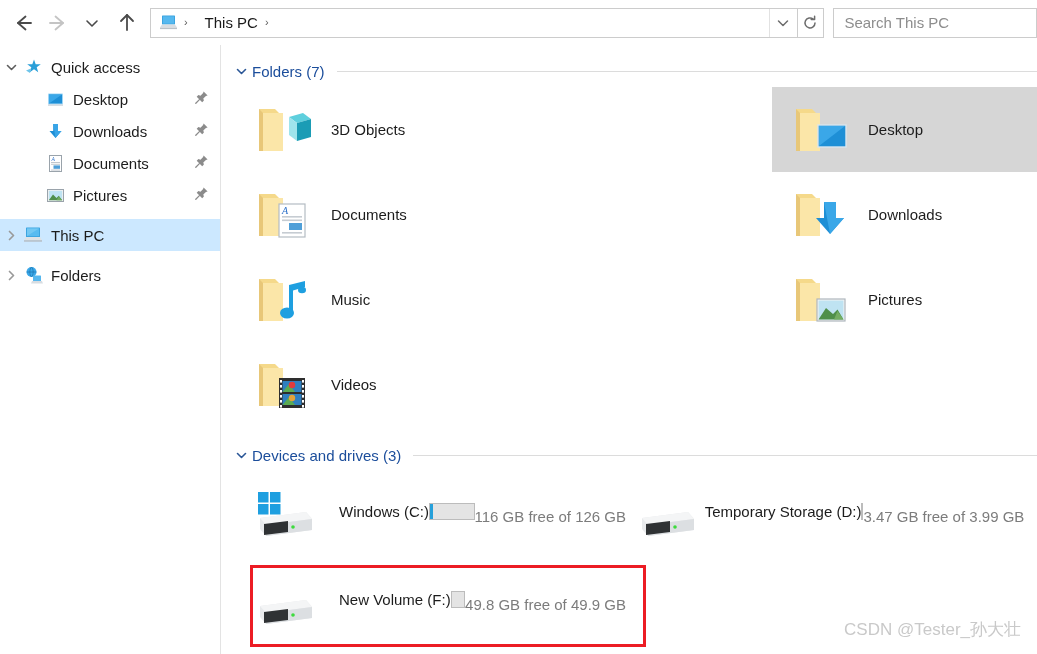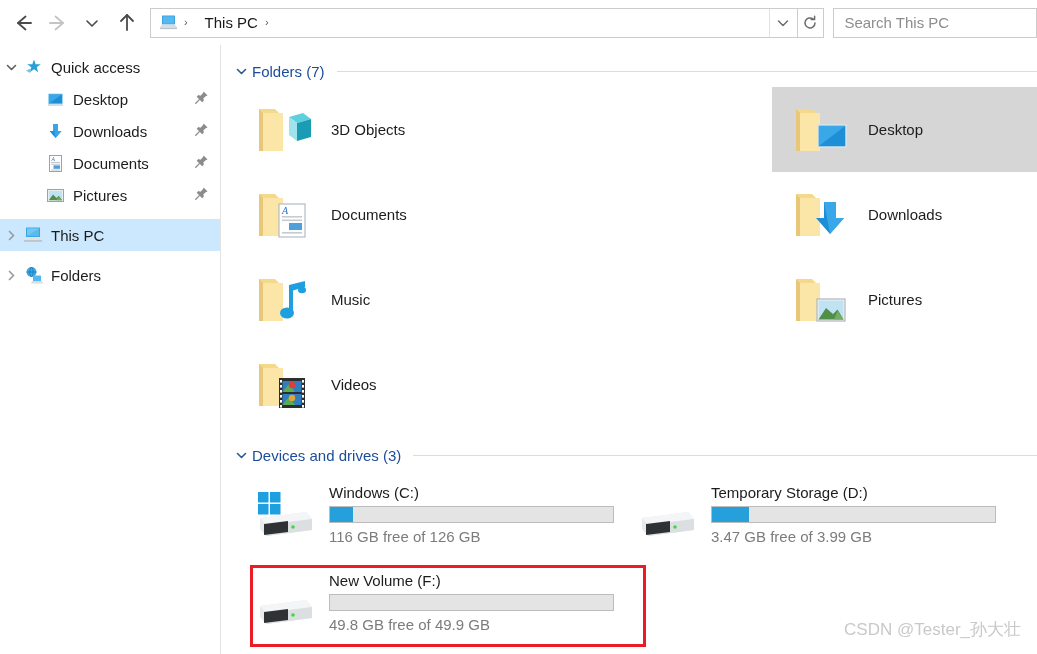--- a/index.html
+++ b/index.html
@@ -189,23 +189,24 @@
     display: flex; align-items: center;
     padding-left: 12px;
   }
   .drive-icon {
     width: 74px; height: 74px;
     display: flex; align-items: center; justify-content: center;
     flex: none;
     margin-right: 8px;
   }
   .drive-info {
-    display: flex; flex-direction: column;
+    display: flex; 
     justify-content: center;
     width: 287px;
+    margin-left: 10px;
   }
   .drive-name {
     font-size: 15px; color: #1c1c1c;
     white-space: nowrap;
     margin-bottom: 5px;
   }
   .drive-bar {
     width: 285px; height: 17px;
     background: #e4e4e4;
     border: 1px solid #bcbcbc;

